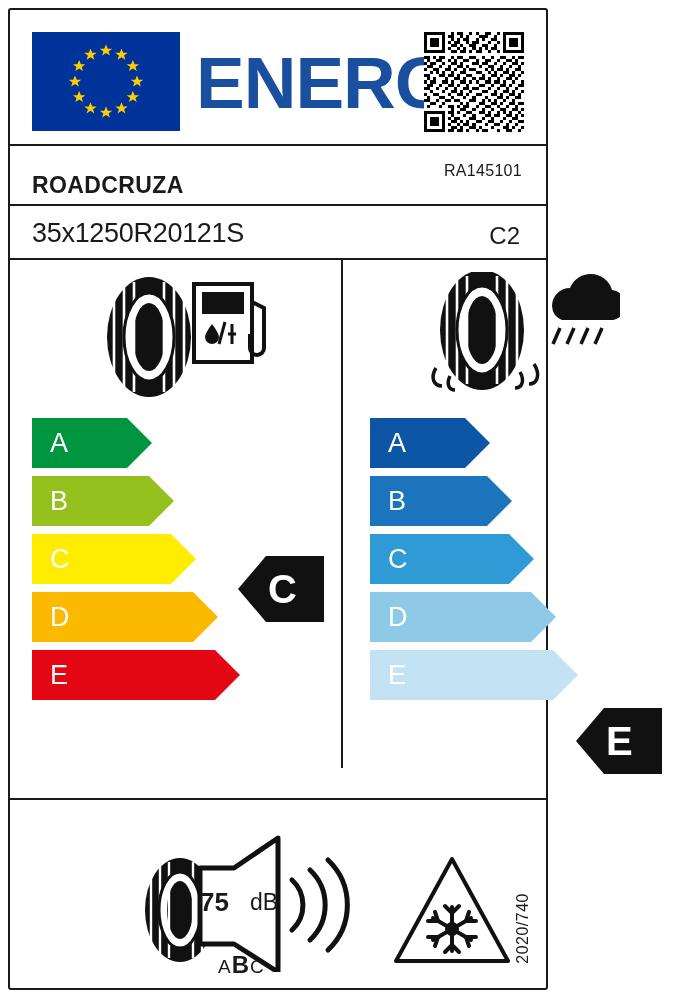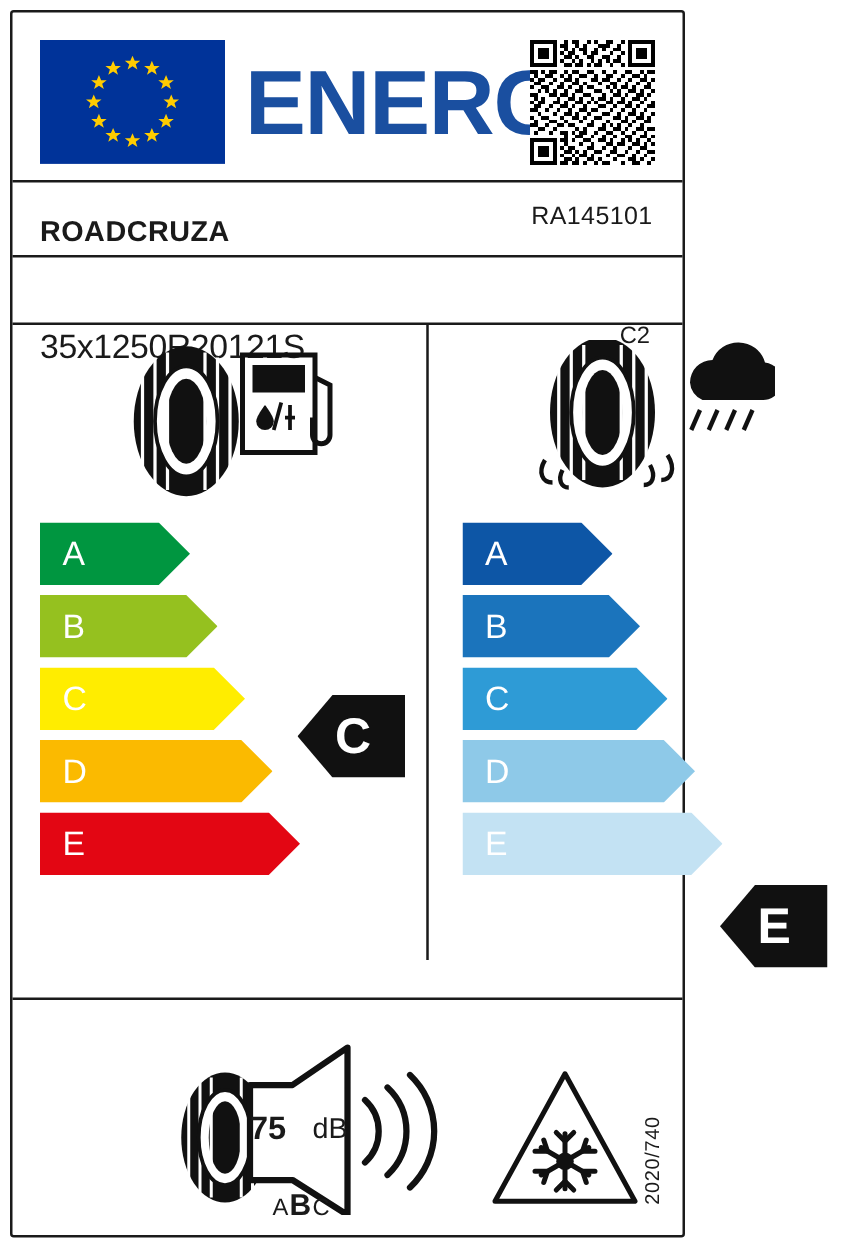--- a/index.html
+++ b/index.html
@@ -89,37 +89,35 @@
     top: 150px;
     font-size: 23px;
     font-weight: bold;
     letter-spacing: 0.4px;
     margin-top: 12px;
   }
   .sku {
     position: absolute;
     right: 24px;
     top: 152px;
-    font-size: 20px;
+    font-size: 16px;
     letter-spacing: 0.3px;
   }
   .size {
     position: absolute;
     left: 22px;
     top: 208px;
     font-size: 27px;
     letter-spacing: -0.3px;
-    margin-top: 44px;
   }
   .class {
     position: absolute;
     right: 26px;
     top: 212px;
-    font-size: 19px;
-    margin-top: 36px;
+    font-size: 24px;
   }
 
   
   .vdiv {
     position: absolute;
     left: 331px;
     top: 250px;
     width: 2px;
     height: 508px;
     background: #1a1a1a;

